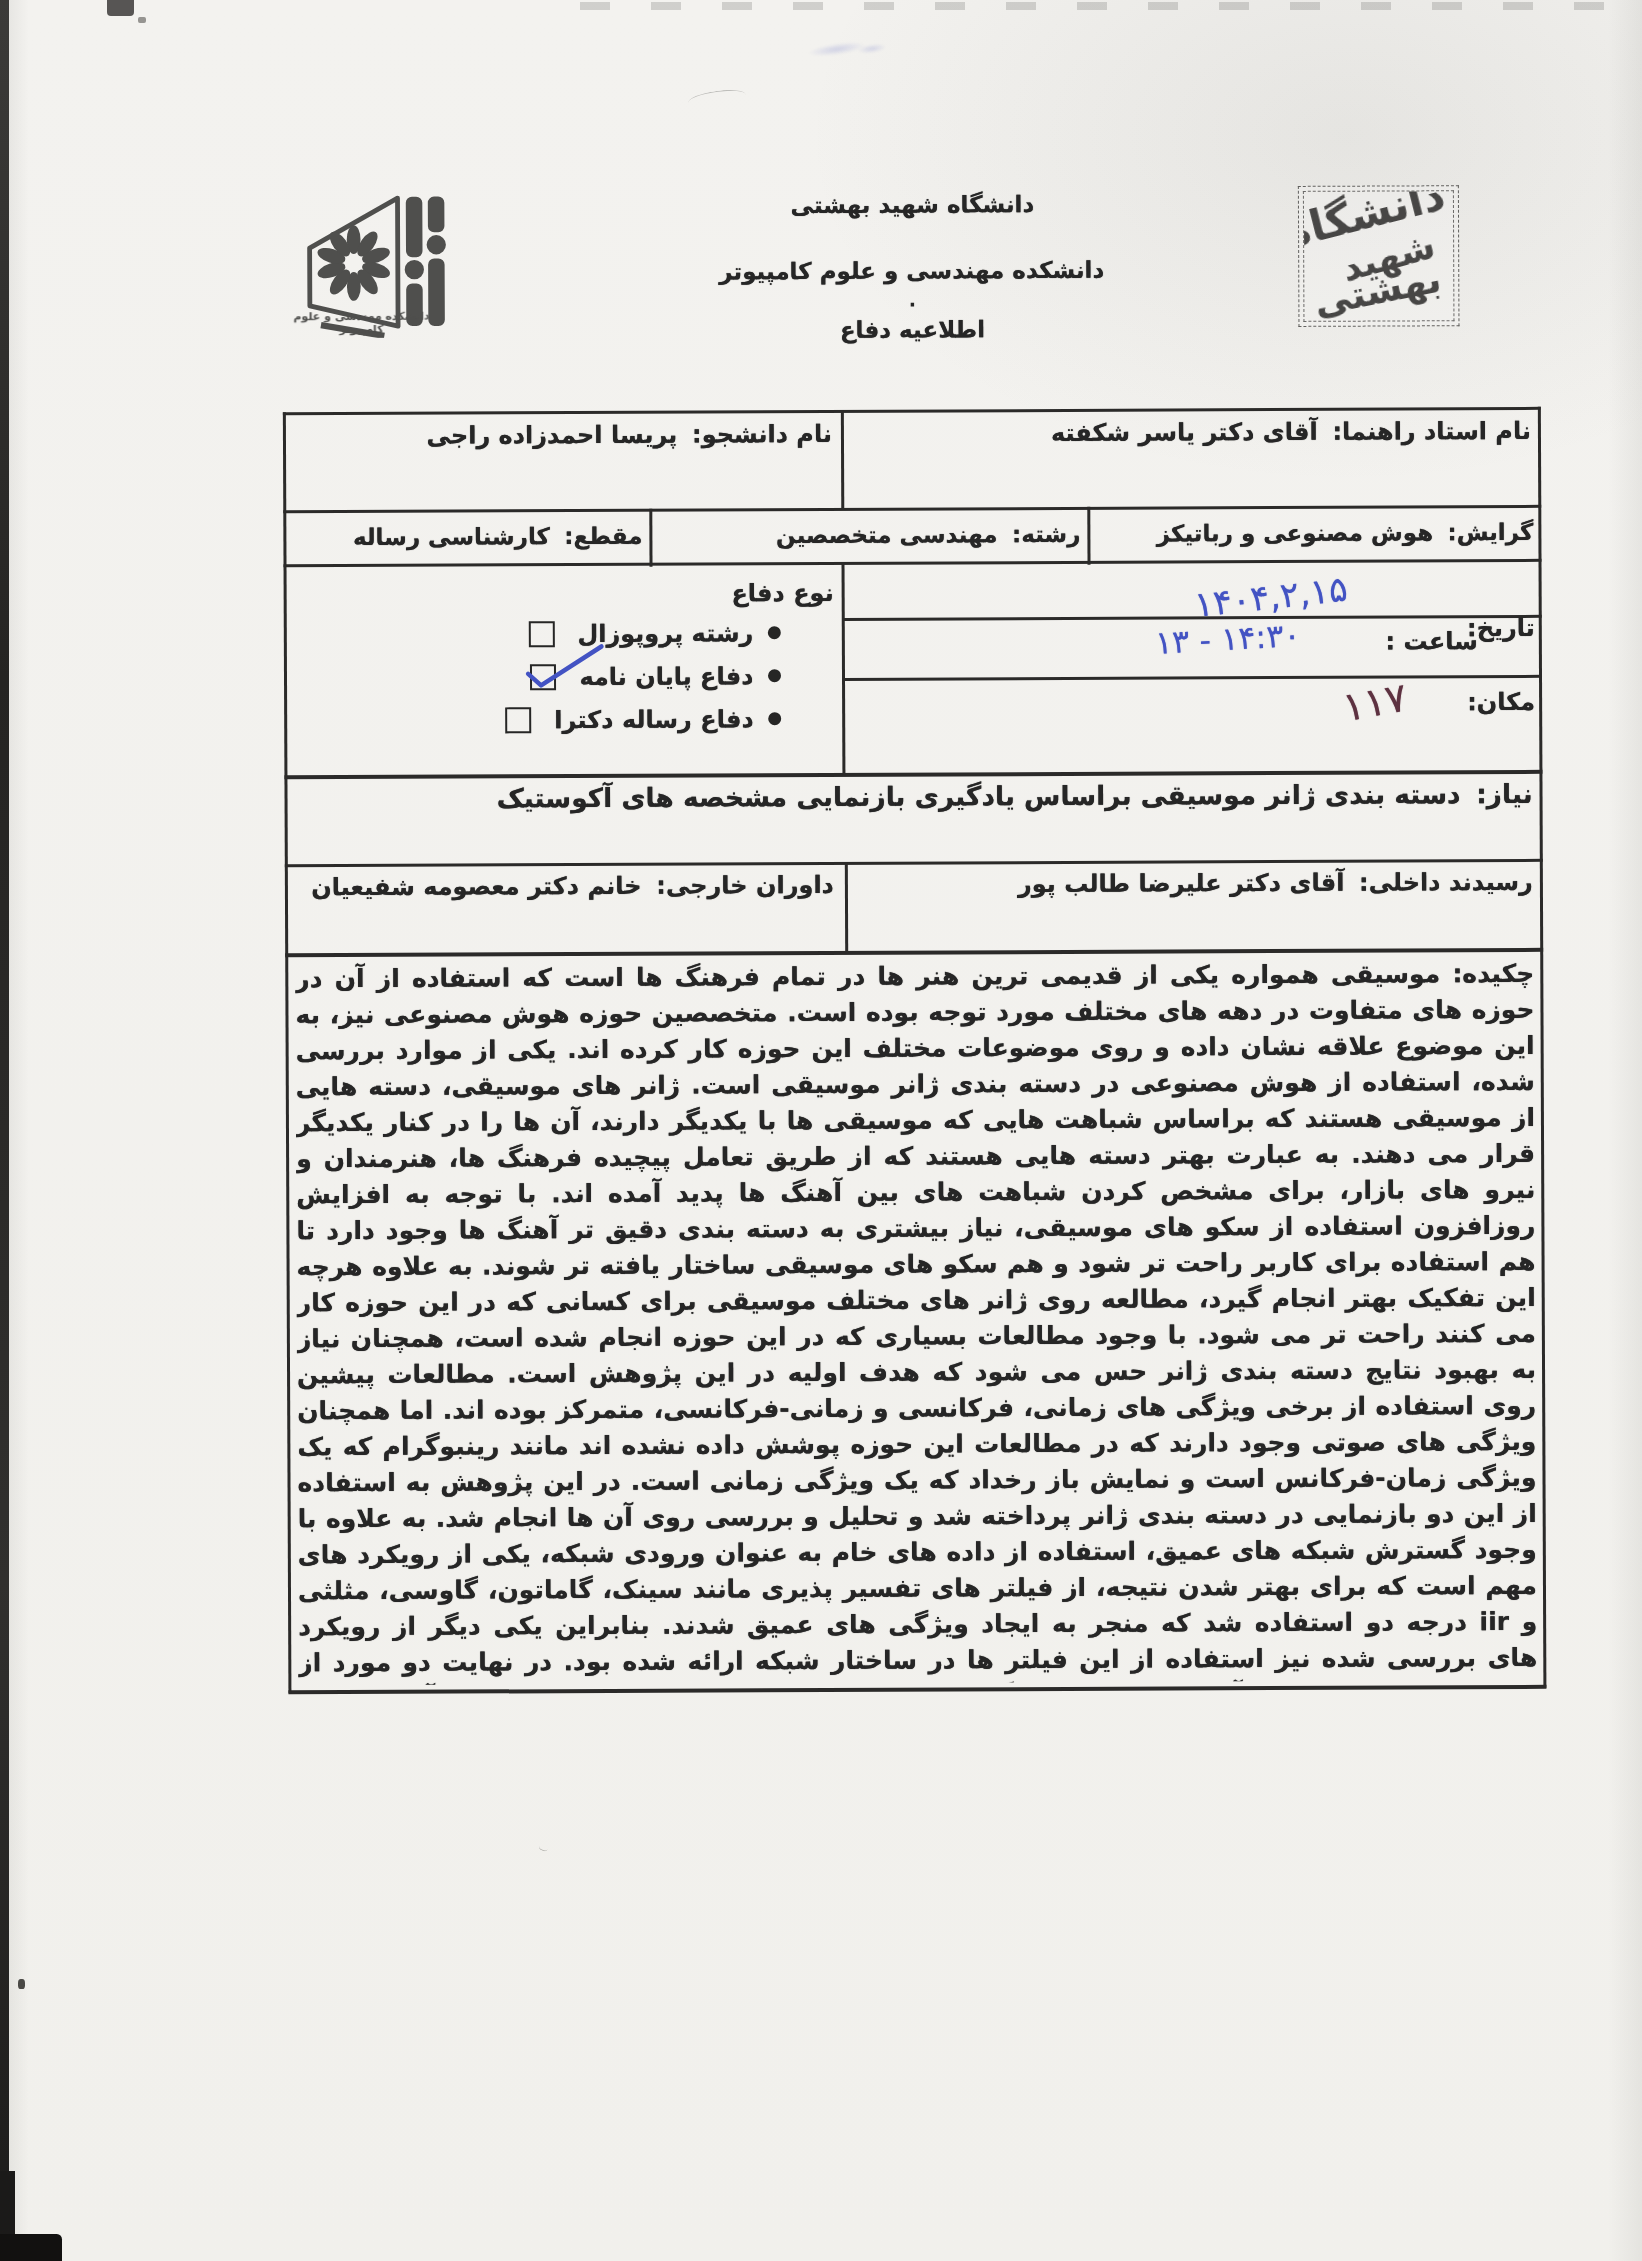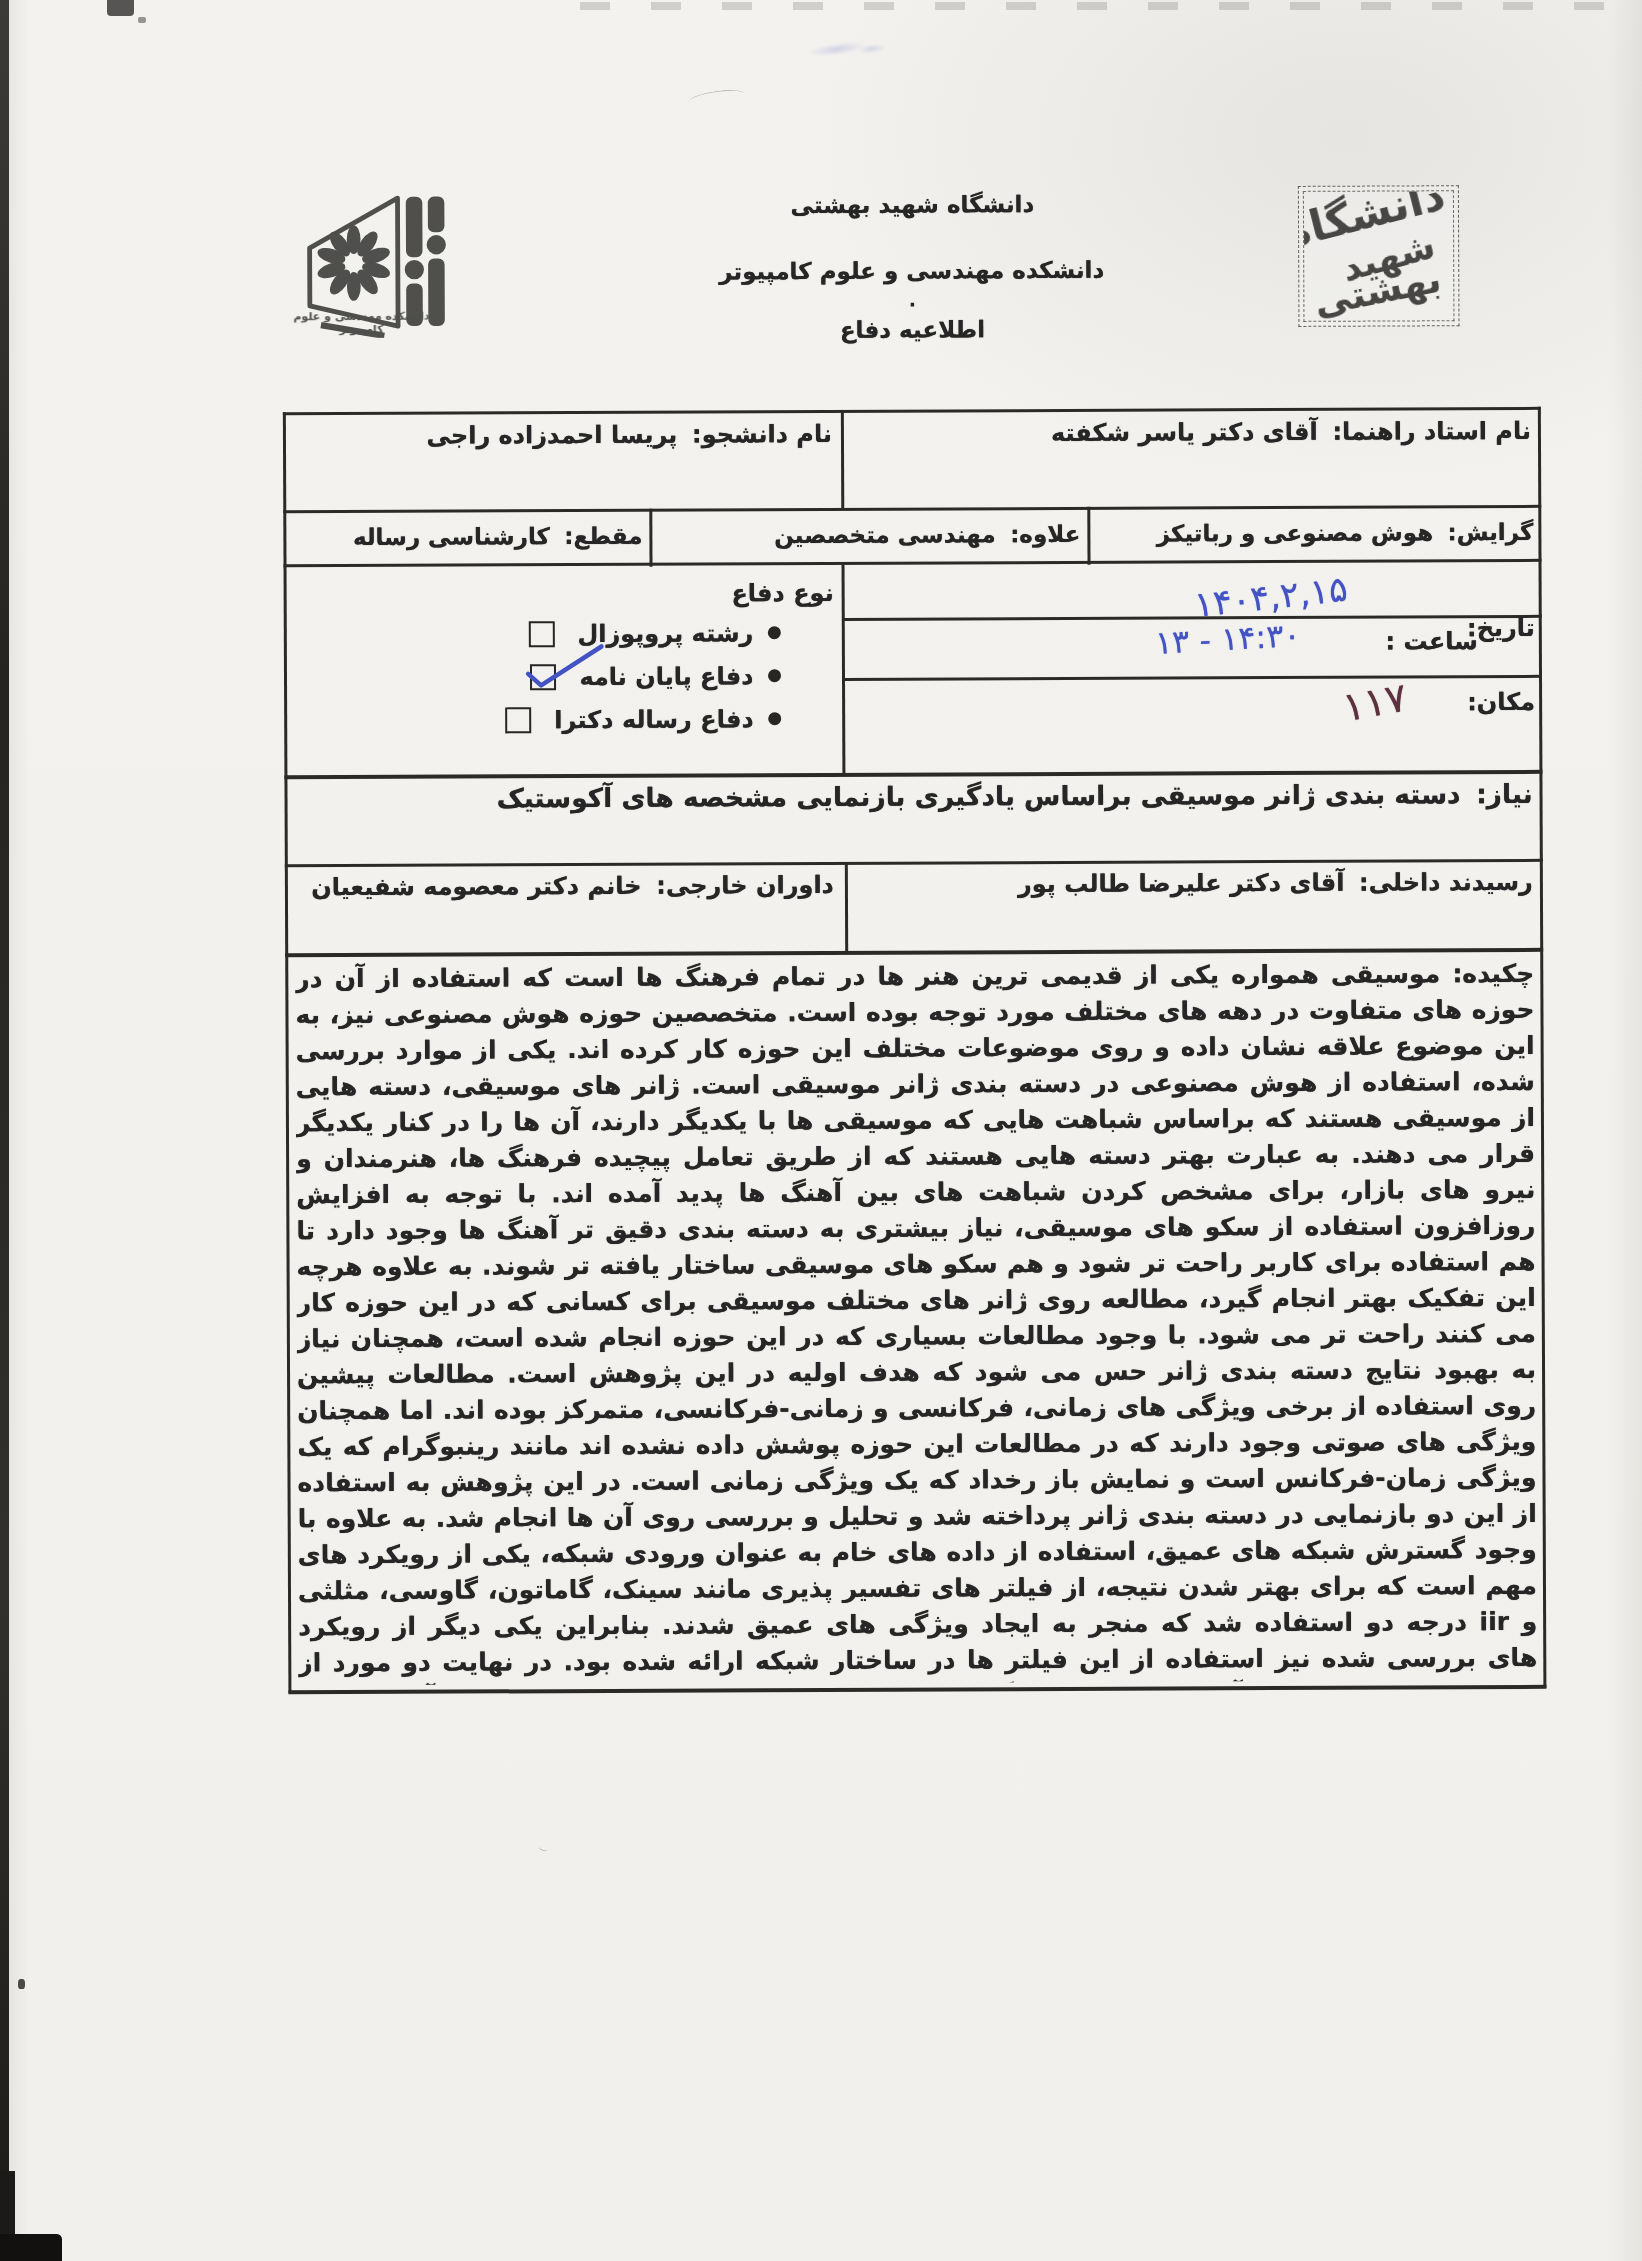--- a/index.html
+++ b/index.html
@@ -139,21 +139,21 @@
     <div class="fld" style="left:293px;top:420px;width:541px;">
       <span>نام دانشجو:</span>
       <span class="v">پریسا احمدزاده راجی</span>
     </div>
 
     <div class="fld" style="left:1098px;top:522px;width:437px;font-size:23px;">
       <span>گرایش:</span>
       <span class="v">هوش مصنوعی و رباتیکز</span>
     </div>
     <div class="fld" style="left:660px;top:522px;width:422px;font-size:23px;">
-      <span>علاوه:</span>
+      <span>رشته:</span>
       <span class="v">مهندسی متخصصین</span>
     </div>
     <div class="fld" style="left:293px;top:522px;width:351px;font-size:23px;">
       <span>مقطع:</span>
       <span class="v">کارشناسی رساله</span>
     </div>
 
     <div class="fld" style="left:644px;top:579px;width:191px;">نوع دفاع</div>
 
     <div style="position:absolute;left:502px;top:611px;width:280px;">

